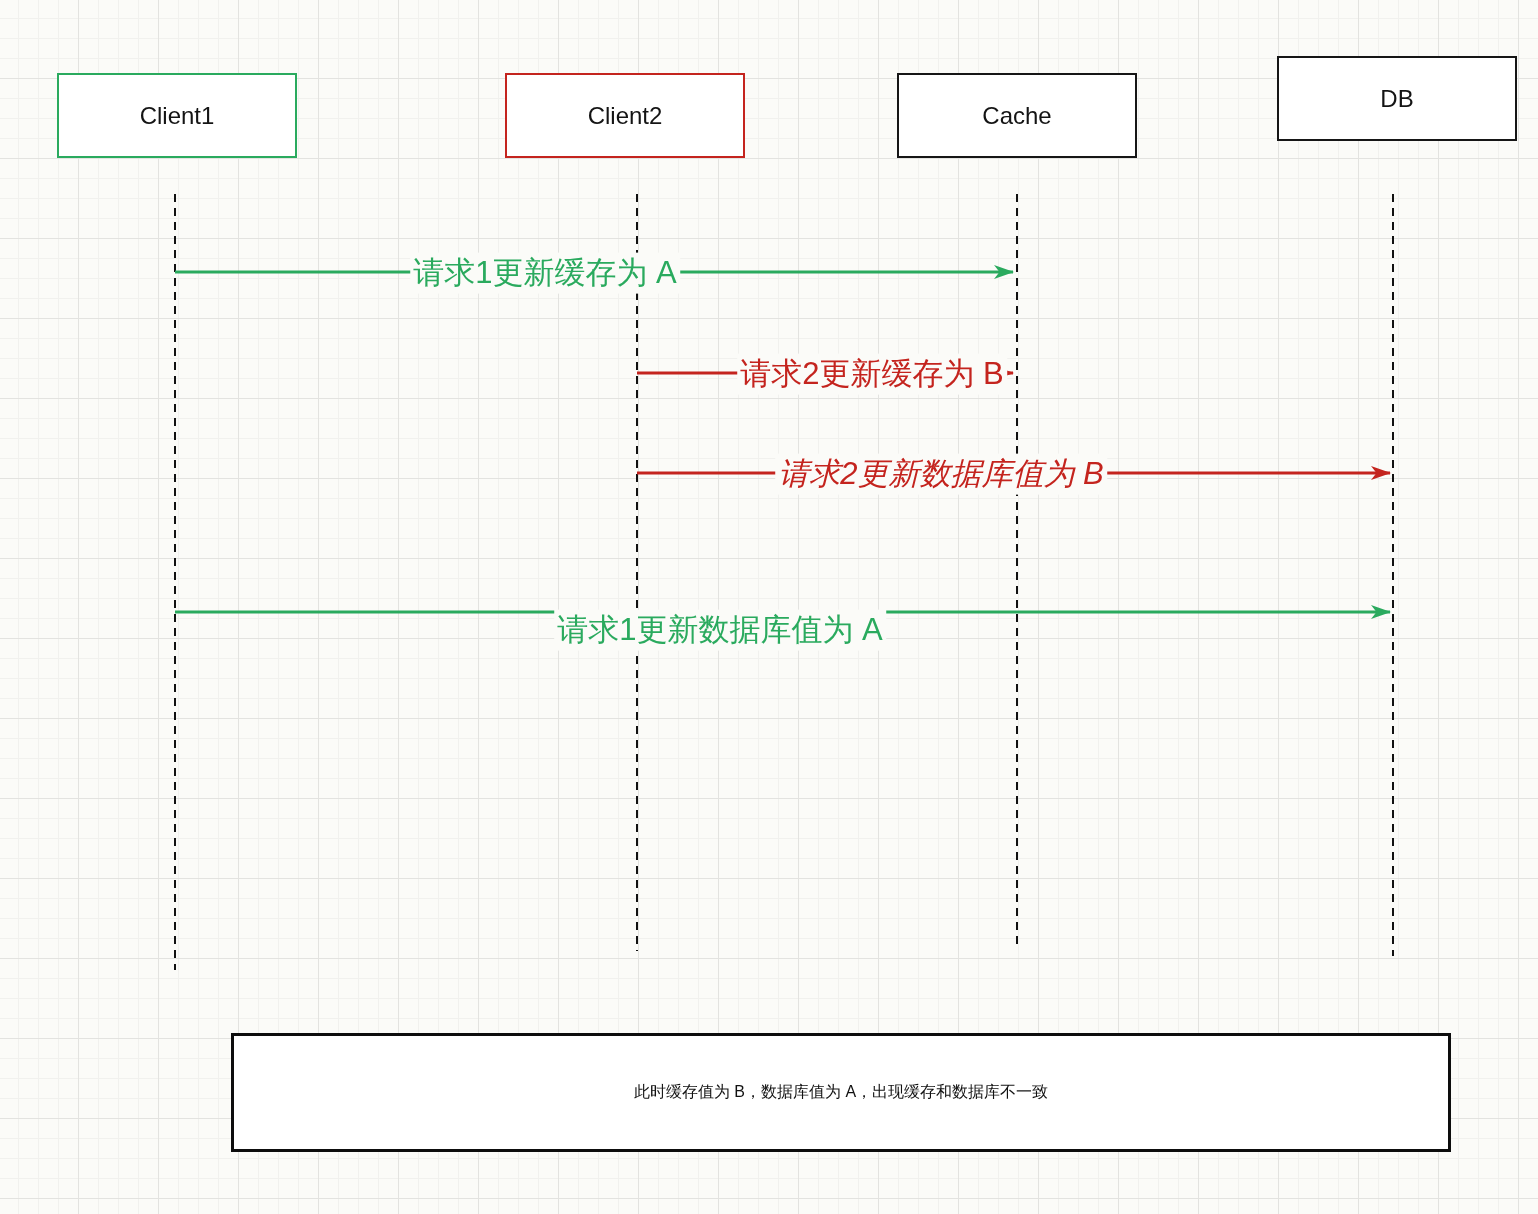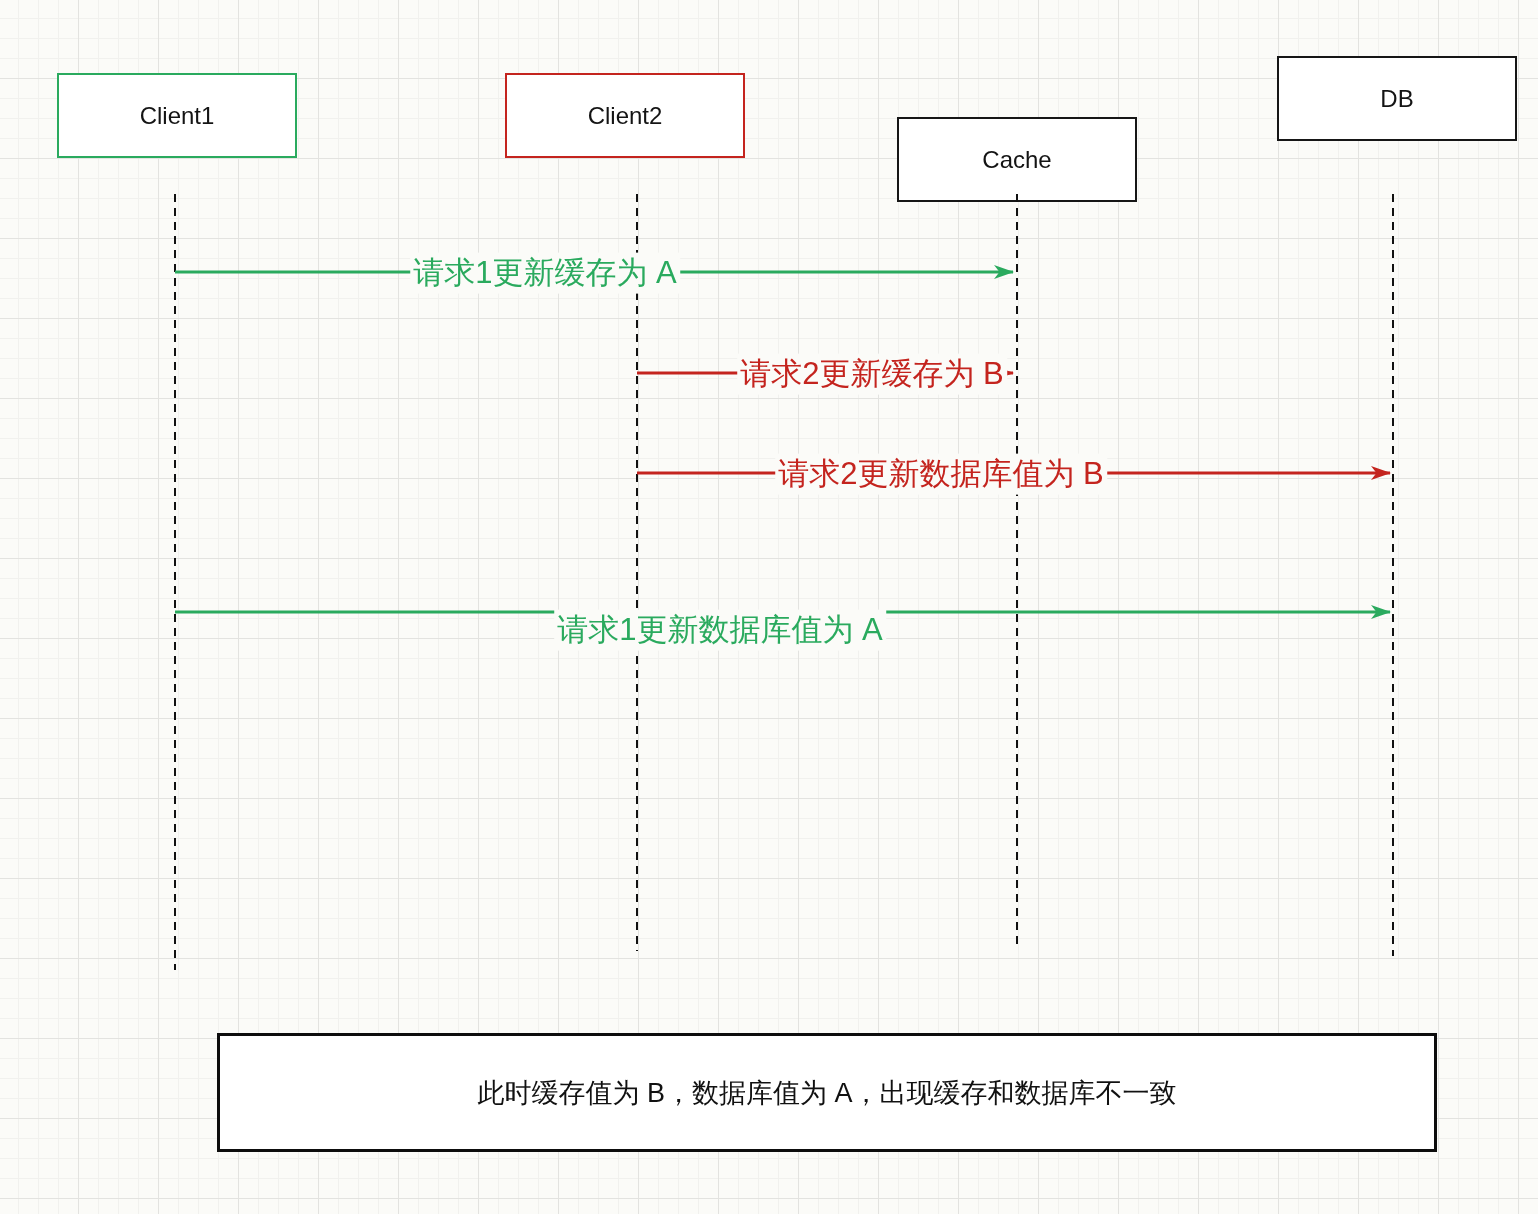--- a/index.html
+++ b/index.html
@@ -27,49 +27,49 @@
     width:240px;height:85px;
     background:#ffffff;
     border:2px solid var(--black);
     display:flex;align-items:center;justify-content:center;
     font-size:24px;color:#141414;
   }
   .actor.border-green{border-color:var(--green);}
   .actor.border-red{border-color:var(--red);}
   #actor-client1{left:57px;top:73px;}
   #actor-client2{left:505px;top:73px;}
-  #actor-cache{left:897px;top:73px;margin-top:44px;}
+  #actor-cache{left:897px;top:73px;}
   #actor-db{left:1277px;top:56px;}
   svg.layer{position:absolute;left:0;top:0;width:1538px;height:1214px;}
   .lifeline{stroke:#111111;stroke-width:2;stroke-dasharray:8 6;fill:none;}
   .msg{stroke-width:3;fill:none;}
   .msg.green{stroke:var(--green);}
   .msg.red{stroke:var(--red);}
   .msg-label{
     position:absolute;
     transform:translate(-50%,-50%);
     white-space:nowrap;
     font-size:31px;
     background:var(--canvas-bg);
     padding:1px 3px;
     line-height:1.25;
   }
   .msg-label.green{color:var(--green);}
   .msg-label.red{color:var(--red);}
   #msg-label-1{left:545px;top:273px;}
   #msg-label-2{left:843px;top:374px;margin-left:29px;}
-  #msg-label-3{left:941px;top:474px;}
+  #msg-label-3{left:941px;top:474px;font-style:italic;}
   #msg-label-4{left:720px;top:630px;}
   .note{
     position:absolute;
-    left:217px;top:1033px;width:1220px;height:119px;
+    left:231px;top:1033px;width:1220px;height:119px;
     background:#ffffff;
     border:3px solid #0d0d0d;
     display:flex;align-items:center;justify-content:center;
-    font-size:27px;color:#111111;text-align:center;
+    font-size:16px;color:#111111;text-align:center;
   }
 </style>
 </head>
 <body>
 
 <div class="actor border-green" id="actor-client1">
   <span>Client1</span>
 </div>
 <div class="actor border-red" id="actor-client2">
   <span>Client2</span>

